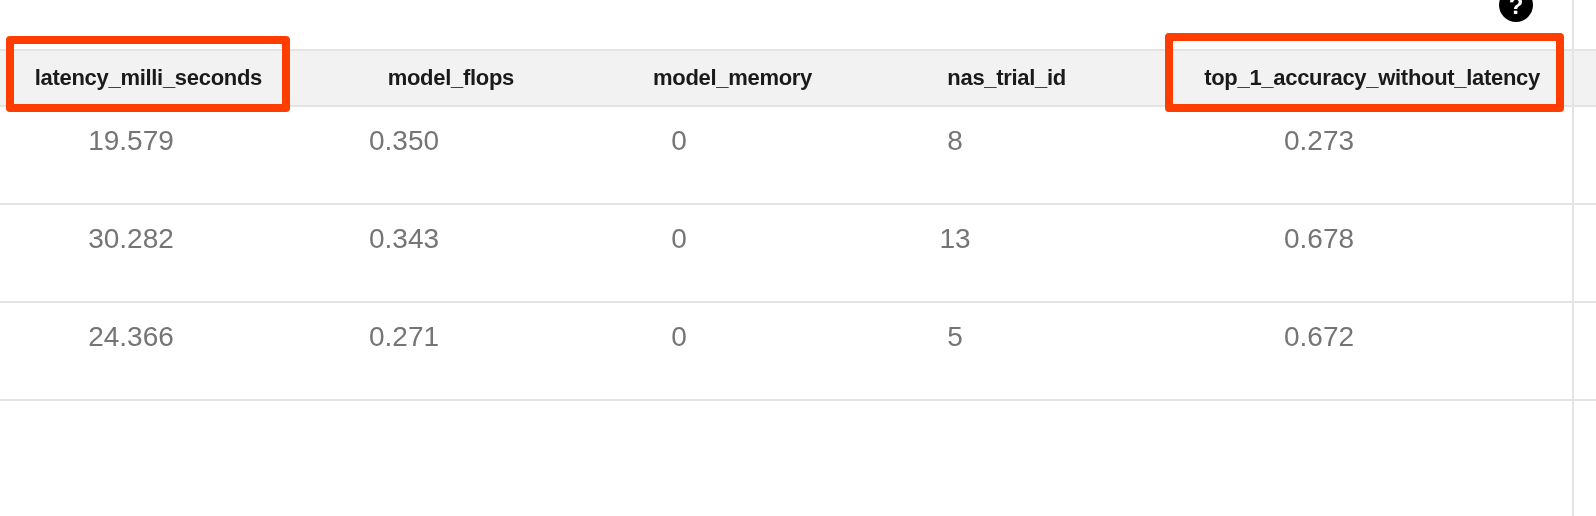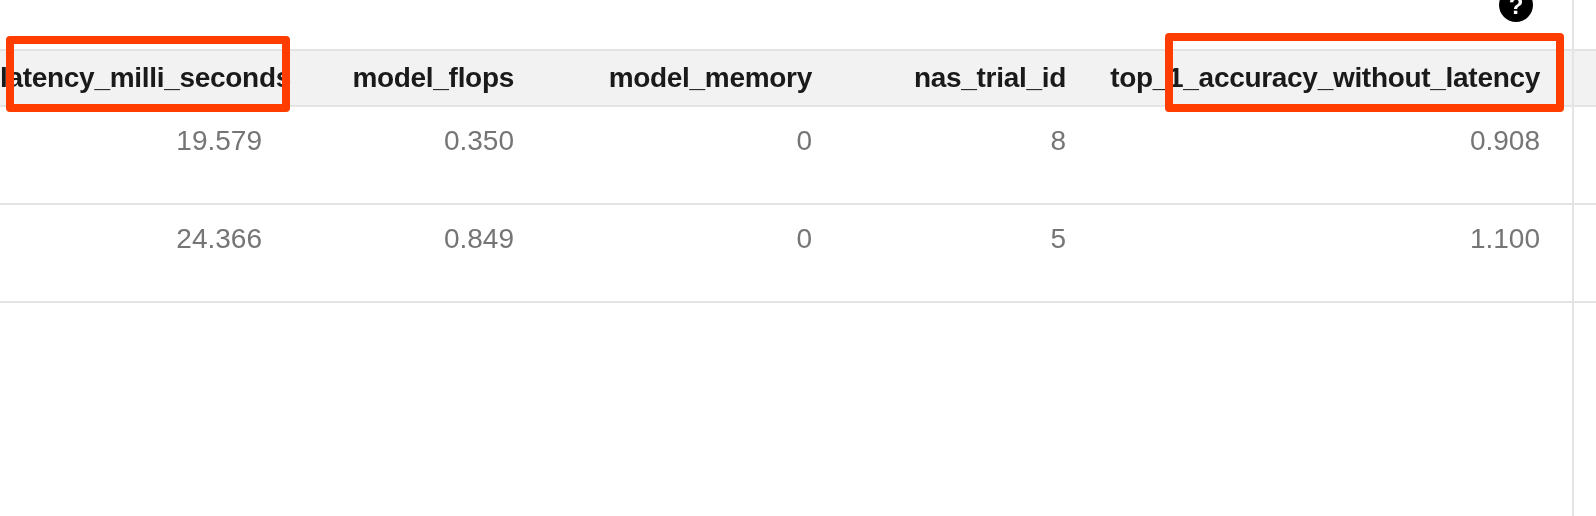--- a/index.html
+++ b/index.html
@@ -55,36 +55,36 @@
   col.c2{width:252px}
   col.c3{width:298px}
   col.c4{width:254px}
   col.c5{width:474px}
   col.cstub{width:24px}
   th{
     background:var(--header-bg);
     border-top:2px solid var(--line);
     border-bottom:2px solid var(--line);
     height:56px;
-    font-size:28px;
+    font-size:22px;
     font-weight:bold;
     letter-spacing:-0.3px;
     color:var(--header-text);
     text-align:right;
     padding:0 32px 0 0;
     vertical-align:middle;
     white-space:nowrap;
     overflow:hidden;
   }
   td{
     height:98px;
     border-bottom:2px solid var(--line);
     font-size:28px;
     color:var(--value-text);
-    text-align:right;
+    text-align:center;
     vertical-align:top;
     padding:18px 32px 0 0;
     white-space:nowrap;
     overflow:hidden;
     margin-left:32px;
   }
   th.stub,td.stub{padding:0;}
   
   .v-divider{
     position:absolute;
@@ -144,29 +144,37 @@
             <th>top_1_accuracy_without_latency</th>
             <th class="stub"></th>
           </tr>
       </thead>
       <tbody id="table-body">
           <tr>
             <td>19.579</td>
             <td>0.350</td>
             <td>0</td>
             <td>8</td>
-            <td>0.908</td>
+            <td>0.273</td>
+            <td class="stub"></td>
+          </tr>
+          <tr>
+            <td>30.282</td>
+            <td>0.343</td>
+            <td>0</td>
+            <td>13</td>
+            <td>0.678</td>
             <td class="stub"></td>
           </tr>
           <tr>
             <td>24.366</td>
-            <td>0.849</td>
+            <td>0.271</td>
             <td>0</td>
             <td>5</td>
-            <td>1.100</td>
+            <td>0.672</td>
             <td class="stub"></td>
           </tr>
         </tbody>
     </table>
   </div>
 
   <div class="hl-box latency"></div>
   <div class="hl-box accuracy"></div>
 
 </div>

